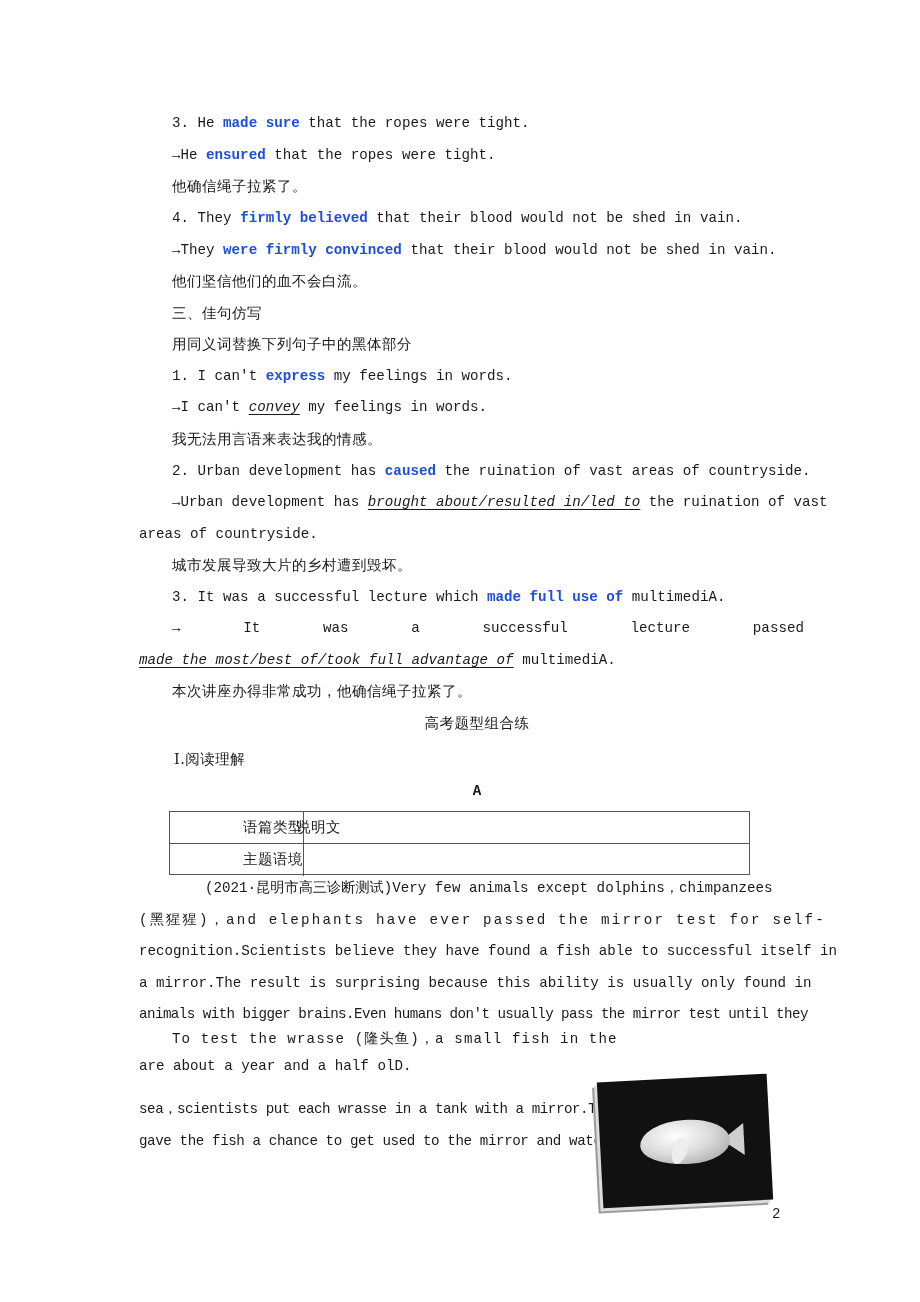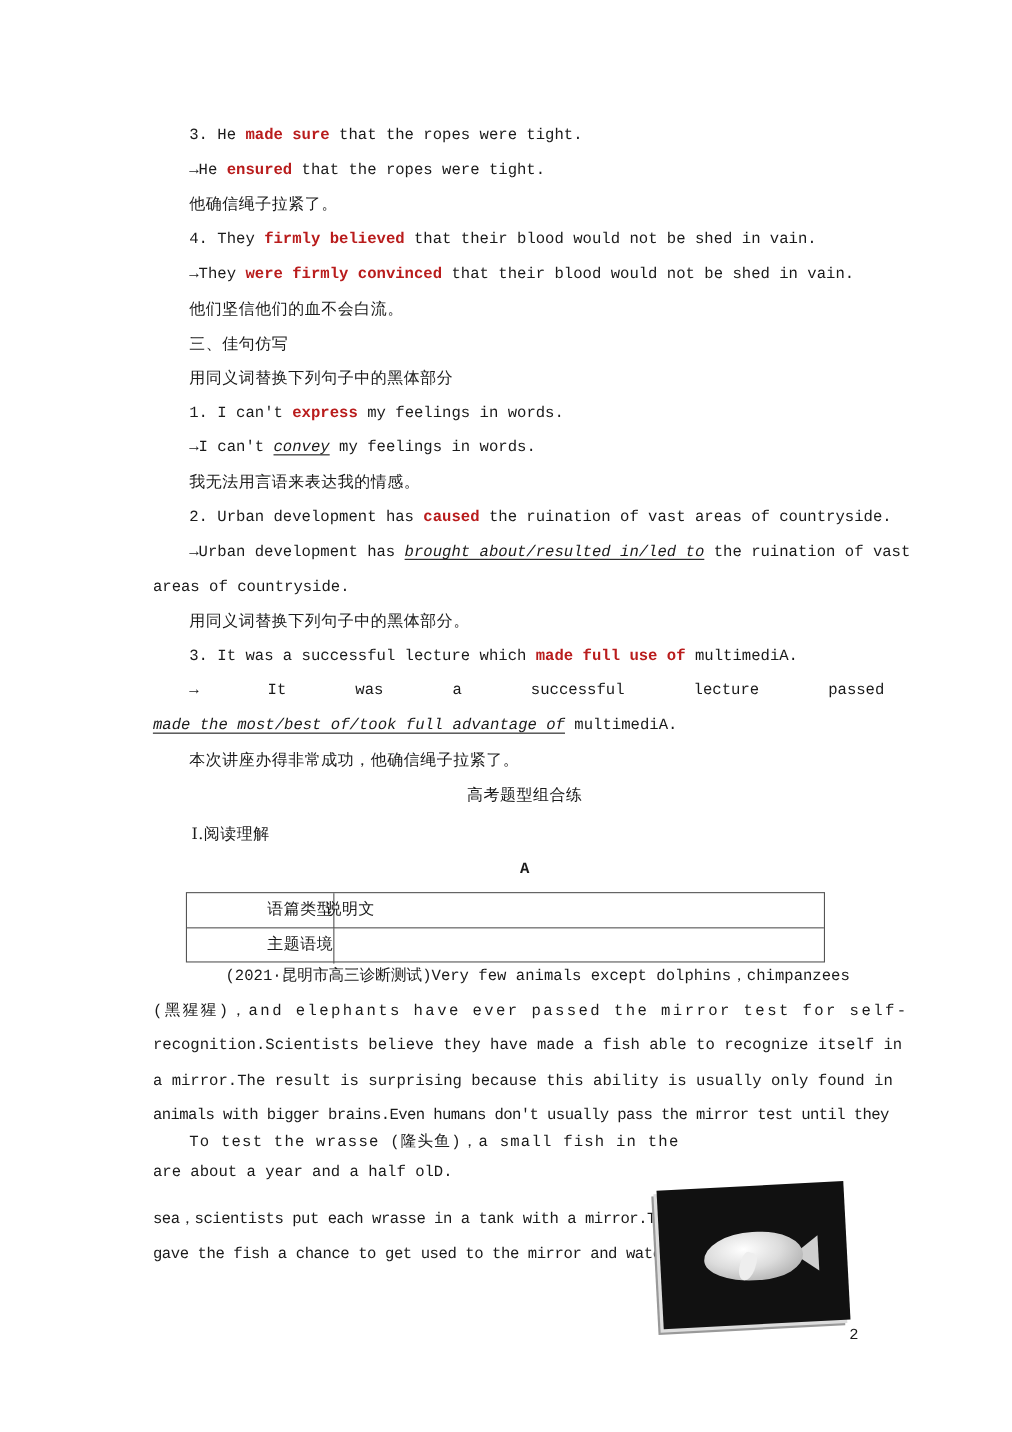--- a/index.html
+++ b/index.html
@@ -7,21 +7,21 @@
       width: 920px; height: 1302px; position: relative; overflow: hidden;
       font-family: "Liberation Mono", "DejaVu Sans Mono", monospace;
       color: #1a1a1a; font-size: 14.2px;
     }
     .line {
       position: absolute; left: 139px; white-space: nowrap;
       line-height: 20px; height: 20px;
     }
     .ind { left: 172px; }
     .zh { font-family: "DejaVu Serif", "Liberation Serif", serif; font-size: 14.5px; letter-spacing: 0.5px; }
-    b { font-weight: bold; color: #b91c1c; }
+    b { font-weight: bold; color: #1d4ed8; }
     u { text-decoration: underline; text-underline-offset: 3px; font-style: italic; }
     .center { left: 0; width: 954px; text-align: center; }
     .justify { left: 139px; width: 665px; display: flex; justify-content: space-between; }
     .justify.ind { left: 172px; width: 632px; }
     .table {
       position: absolute; left: 169px; top: 811px; width: 581px; height: 64px;
       border: 1px solid #555; box-sizing: border-box;
     }
     .row { position: absolute; left: 0; width: 100%; height: 32px; }
     .row.r2 { top: 31px; border-top: 1px solid #555; }
@@ -80,21 +80,21 @@
 </div>
 <div class="line ind zh" style="top:429px">我无法用言语来表达我的情感。</div>
 
 <div class="line ind" style="top:461px">
   <span>2. </span><span>Urban development has </span><b>caused</b><span> the ruination of vast areas of countryside.</span>
 </div>
 <div class="line ind" style="top:492px">
   <span>→</span><span>Urban development has </span><u>brought about/resulted in/led to</u><span> the ruination of vast</span>
 </div>
 <div class="line" style="top:524px">areas of countryside.</div>
-<div class="line ind zh" style="top:555px">用同义词替换下列句子中的黑体部分。</div>
+<div class="line ind zh" style="top:555px">城市发展导致大片的乡村遭到毁坏。</div>
 
 <div class="line ind" style="top:587px">
   <span>3. </span><span>It was a successful lecture which </span><b>made full use of</b><span> multimediA.</span>
 </div>
 <div class="line justify ind" style="top:618px">
   <span>→</span>
   <span>It</span>
   <span>was</span>
   <span>a</span>
   <span>successful</span>
@@ -115,21 +115,21 @@
     <div class="cell-k zh">语篇类型</div>
     <div class="cell-v zh">说明文</div>
   </div>
   <div class="row r2">
     <div class="cell-k zh">主题语境</div>
   </div>
 </div>
 
 <div class="line" style="left:205px; top:878px; width:599px; text-align:justify;">(2021·昆明市高三诊断测试)Very few animals except dolphins，chimpanzees</div>
 <div class="line" style="top:910px; width:665px; letter-spacing:2.2px;">(黑猩猩)，and elephants have ever passed the mirror test for self-</div>
-<div class="line" style="top:941px; width:665px;">recognition.Scientists believe they have made a fish able to recognize itself in</div>
+<div class="line" style="top:941px; width:665px;">recognition.Scientists believe they have found a fish able to successful itself in</div>
 <div class="line" style="top:973px; width:665px;">a mirror.The result is surprising because this ability is usually only found in</div>
 <div class="line" style="top:1004px; width:665px; letter-spacing:-0.55px;">animals with bigger brains.Even humans don't usually pass the mirror test until they</div>
 <div class="line" style="top:1036px;margin-top:20px;">are about a year and a half olD.</div>
 
 <div class="line ind" style="top:1029px; letter-spacing:1.1px;">To test the wrasse (隆头鱼)，a small fish in the</div>
 <div class="line" style="top:1099px; letter-spacing:-0.45px;">sea，scientists put each wrasse in a tank with a mirror.They</div>
 <div class="line" style="top:1131px; letter-spacing:-0.4px;">gave the fish a chance to get used to the mirror and watched</div>
 
 <div class="figure" title="wrasse fish photo">
   <div class="tail"></div>

